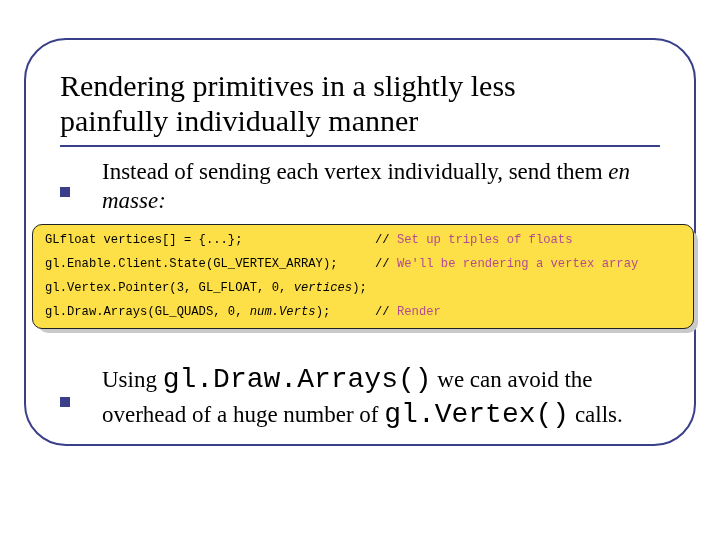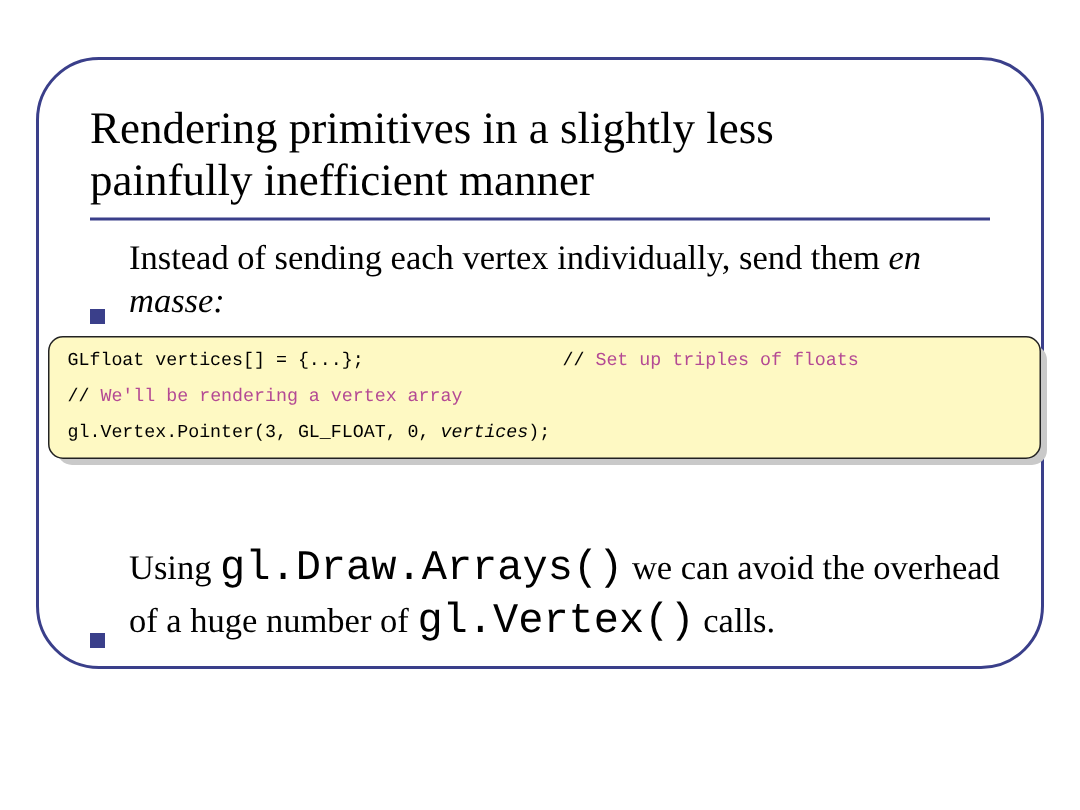--- a/index.html
+++ b/index.html
@@ -45,22 +45,22 @@
     border-bottom: 2px solid #3a3f8a;
   }
   .body {
     position: absolute;
     left: 60px;
     right: 38px;
     top: 158px;
   }
   .bullet-row {
     display: flex;
-    align-items: flex-end;
-    gap: 16px;
+    align-items: center;
+    gap: 32px;
     margin-bottom: 6px;
   }
   .bullet {
     flex: 0 0 auto;
     width: 10px;
     height: 10px;
     background: #3a3f8a;
     margin-top: 10px;
   }
   .bullet-text {
@@ -84,21 +84,21 @@
     position: absolute;
     left: 6px;
     top: 6px;
     right: -4px;
     bottom: -4px;
     background: #c9c9c9;
     border-radius: 10px;
   }
   .code-box {
     position: relative;
-    background: #fef9c3;
+    background: #fde047;
     border: 1.5px solid #222;
     border-radius: 10px;
     padding: 8px 12px 8px 12px;
     font-family: "Courier New", Courier, monospace;
     font-size: 12.2px;
     line-height: 1.3;
     color: #000;
     white-space: nowrap;
   }
   .code-line {
@@ -125,21 +125,21 @@
 </style>
 </head>
 <body>
 
 <div class="slide">
   <div class="frame"></div>
 
   <div class="title-area">
     <div class="title">
       <span>Rendering primitives in a slightly less</span><br>
-      <span>painfully inefficient manner</span>
+      <span>painfully individually manner</span>
     </div>
     <div class="title-underline"></div>
   </div>
 
   <div class="body">
     <div class="bullet-row">
       <div class="bullet"></div>
       <div class="bullet-text">
         <span>Instead of sending each vertex individually, send them </span><span class="italic">en masse:</span>
       </div>
@@ -153,31 +153,42 @@
       <div class="code-line">
         <div class="code-left">
           <span>GLfloat vertices[] = {...};</span><span class="arg-italic"></span><span></span>
         </div>
         <div class="code-comment">
           <span class="cc-slash">// </span><span class="cc-text">Set up triples of floats</span>
         </div>
       </div>
 
       <div class="code-line">
+        <div class="code-left">
+          <span>gl.Enable.Client.State(GL_VERTEX_ARRAY);</span><span class="arg-italic"></span><span></span>
+        </div>
         <div class="code-comment">
           <span class="cc-slash">// </span><span class="cc-text">We'll be rendering a vertex array</span>
         </div>
       </div>
 
       <div class="code-line">
         <div class="code-left">
           <span>gl.Vertex.Pointer(3, GL_FLOAT, 0, </span><span class="arg-italic">vertices</span><span>);</span>
         </div>
       </div>
 
+      <div class="code-line">
+        <div class="code-left">
+          <span>gl.Draw.Arrays(GL_QUADS, 0, </span><span class="arg-italic">num.Verts</span><span>);</span>
+        </div>
+        <div class="code-comment">
+          <span class="cc-slash">// </span><span class="cc-text">Render</span>
+        </div>
+      </div>
 
 
     </div>
   </div>
 
   <div class="second-bullet">
     <div class="bullet-row">
       <div class="bullet"></div>
       <div class="bullet-text">
         <span>Using </span><span class="mono">gl.Draw.Arrays()</span><span> we can avoid the overhead of a huge number of </span><span class="mono">gl.Vertex()</span><span> calls.</span>

